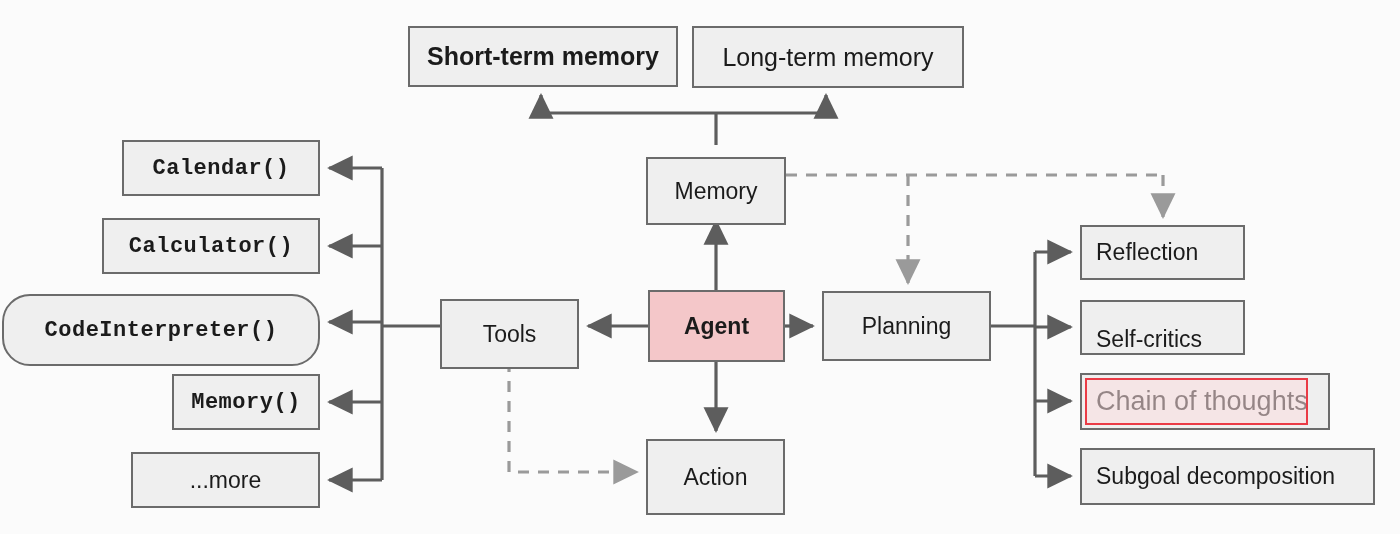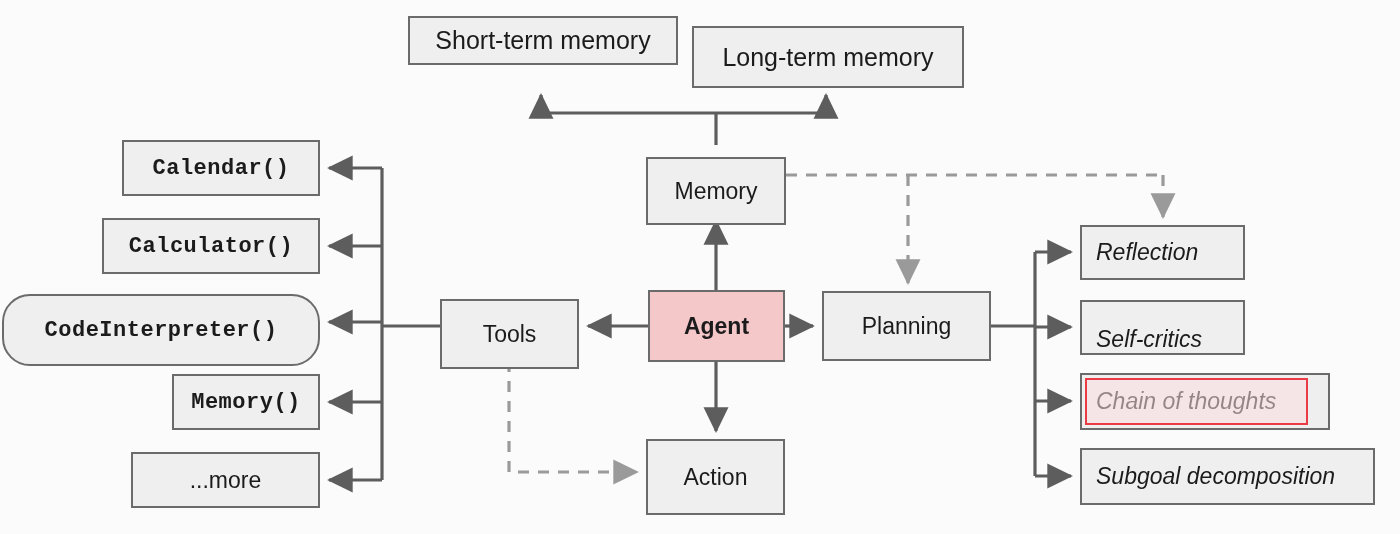--- a/index.html
+++ b/index.html
@@ -35,21 +35,21 @@
     align-items: center;
     color: #1b1b1b;
     z-index: 2;
   }
   .node .lbl {
     width: 100%;
     white-space: nowrap;
     overflow: hidden;
   }
   .center-text .lbl { text-align: center; }
-  .left-text .lbl { text-align: left; padding-left: 14px; font-style: italic; }
+  .left-text .lbl { text-align: left; padding-left: 14px; }
   .mono {
     font-family: "Liberation Mono", "DejaVu Sans Mono", monospace;
     font-weight: 700;
     letter-spacing: 0.5px;
   }
   .sans {
     font-family: "Liberation Sans", sans-serif;
     font-weight: 400;
   }
   .agent-node {
@@ -114,21 +114,21 @@
     <g stroke="#9a9a9a" stroke-width="3.2" fill="none" stroke-dasharray="11 9" stroke-linecap="butt" stroke-linejoin="miter">
 
       <path d="M786,175 L1163,175"></path>
       <path d="M908,175 L908,283" marker-end="url(#ah-dashed)"></path>
       <path d="M1163,175 L1163,217" marker-end="url(#ah-dashed)"></path>
 
       <path d="M509,361 L509,472 L637,472" marker-end="url(#ah-dashed)"></path>
     </g>
   </svg>
 
-  <div class="node center-text sans" style="left: 408px; top: 16px; width: 270px; height: 49px;">
+  <div class="node center-text sans" style="left: 408px; top: 26px; width: 270px; height: 61px; font-weight: bold;">
     <span class="lbl" style="font-size: 25px;">Short-term memory</span>
   </div>
 
   <div class="node center-text sans" style="left: 692px; top: 26px; width: 272px; height: 62px;">
     <span class="lbl" style="font-size: 25px;">Long-term memory</span>
   </div>
 
   <div class="node center-text sans" style="left: 646px; top: 145px; width: 140px; height: 68px; margin-top: 12px;">
     <span class="lbl" style="font-size: 23px;">Memory</span>
   </div>
@@ -171,21 +171,21 @@
 
   <div class="node left-text sans" style="left: 1080px; top: 225px; width: 165px; height: 55px;">
     <span class="lbl" style="font-size: 23px;">Reflection</span>
   </div>
 
   <div class="node left-text sans" style="left: 1080px; top: 300px; width: 165px; height: 55px; align-items: flex-end;">
     <span class="lbl" style="font-size: 23px;">Self-critics</span>
   </div>
 
   <div class="node left-text sans" style="left: 1080px; top: 373px; width: 250px; height: 57px;">
-    <span class="lbl" style="font-size: 23px;">Chain of thoughts</span>
+    <span class="lbl" style="font-size: 27px;">Chain of thoughts</span>
   </div>
   <div class="highlight-inner" style="left: 1085px; top: 378px; width: 223px; height: 47px; border-color: rgb(234, 59, 70);"></div>
 
   <div class="node left-text sans" style="left: 1080px; top: 448px; width: 295px; height: 57px;">
     <span class="lbl" style="font-size: 23px;">Subgoal decomposition</span>
   </div>
 
 </div>
 
 </body></html>

